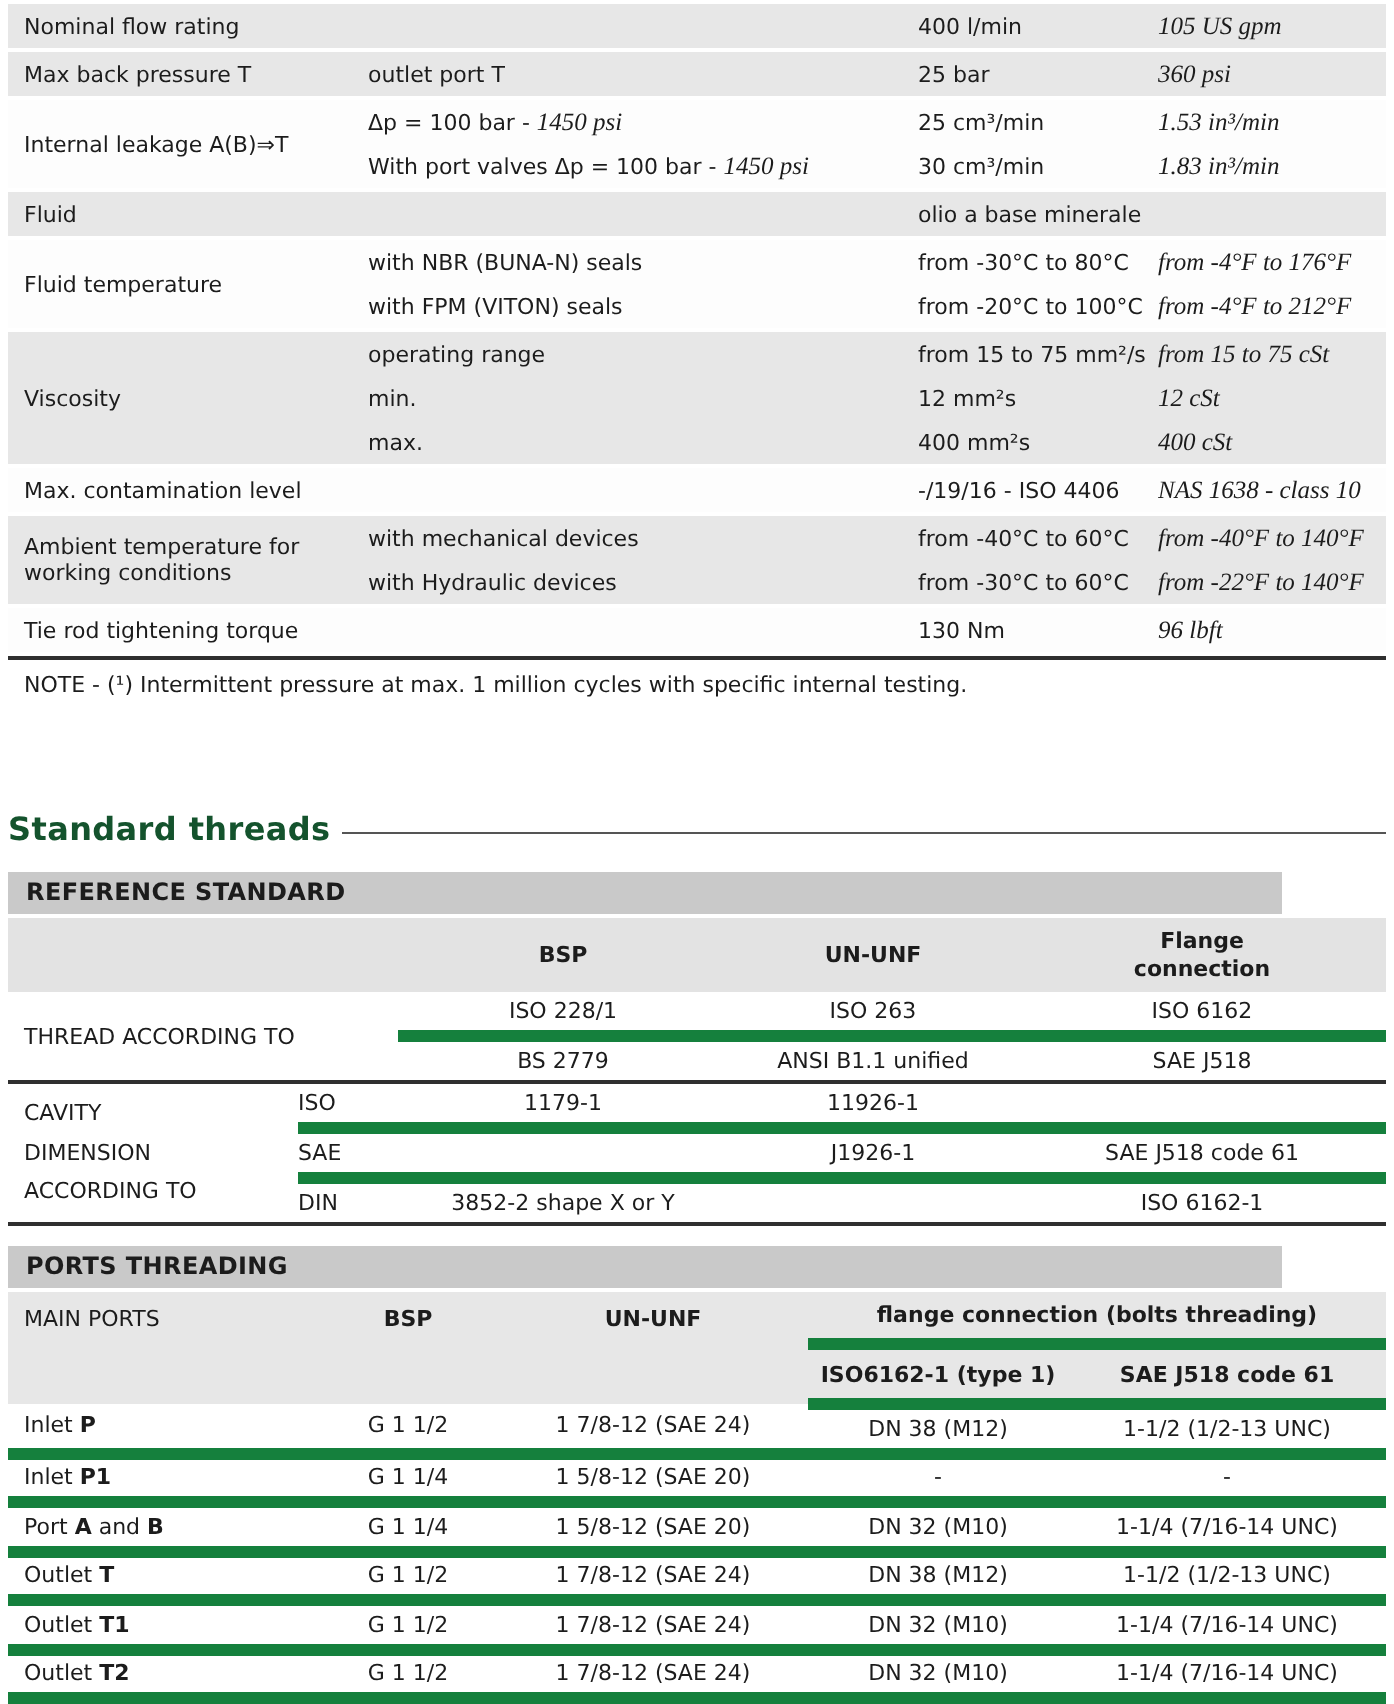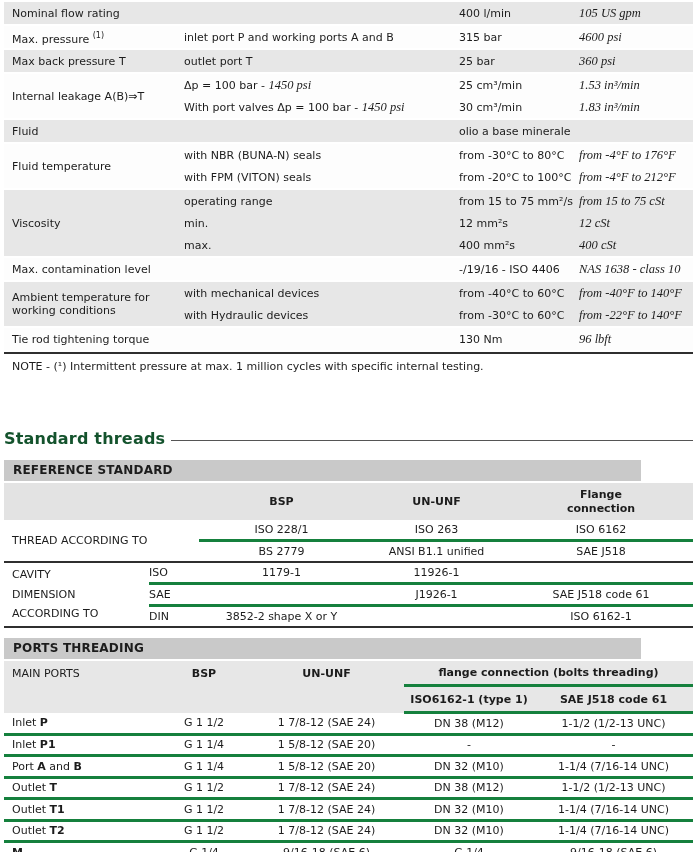--- a/index.html
+++ b/index.html
@@ -36,21 +36,21 @@
   .bar{
     width:637px;background:#c9c9c9;font-weight:bold;font-size:12px;
     padding:3px 0 4px 9px;box-sizing:border-box;margin-bottom:2px;letter-spacing:.2px;
   }
   
   .std-table{width:689px;margin-bottom:10px;}
   .std-table td{padding:0;vertical-align:middle;height:19px;white-space:nowrap;overflow:hidden;}
   .ctr{text-align:center;}
   .hdr td{background:#e3e3e3;font-weight:bold;}
   .shade{background:#e7e7e7;}
-  .u1{border-bottom:3px solid #15803d;}
+  .u1{border-bottom:6px solid #15803d;}
   .u2{border-bottom:2px solid #2f2f2f;}
   .lblpad{padding-left:8px !important;}
   .flange-hd{max-width:80px;margin:0 auto;white-space:normal;line-height:14px;text-align:center;}
   .cavity-lbl{white-space:pre-line !important;line-height:19.5px;}
   .thread-lbl{vertical-align:middle;}
   .ports-table td{height:18.5px;}
   .ports-table .hrowA td{height:23px;}
   .ports-table .hrowB td{height:24px;}
   .pilot-row td{height:20px;}
   b{font-weight:bold;}
@@ -70,36 +70,20 @@
     <tbody>
         <tr>
       <td class="c1"><span>Nominal flow rating</span></td>
       <td class="c2"></td>
       <td class="c3">400 l/min</td>
       <td class="c4 imp">105 US gpm</td>
     </tr>
   </tbody>
     </table>
 
-  <table class="spec-group w">
-    <colgroup>
-        <col style="width:180px">
-        <col style="width:275px">
-        <col style="width:120px">
-        <col>
-      </colgroup>
-    <tbody>
-        <tr>
-      <td class="c1"><span>Max. pressure</span> <sup>(1)</sup></td>
-      <td class="c2">inlet port P and working ports A and B</td>
-      <td class="c3">315 bar</td>
-      <td class="c4 imp">4600 psi</td>
-    </tr>
-  </tbody>
-    </table>
 
   <table class="spec-group g">
     <colgroup>
         <col style="width:180px">
         <col style="width:275px">
         <col style="width:120px">
         <col>
       </colgroup>
     <tbody>
         <tr>

